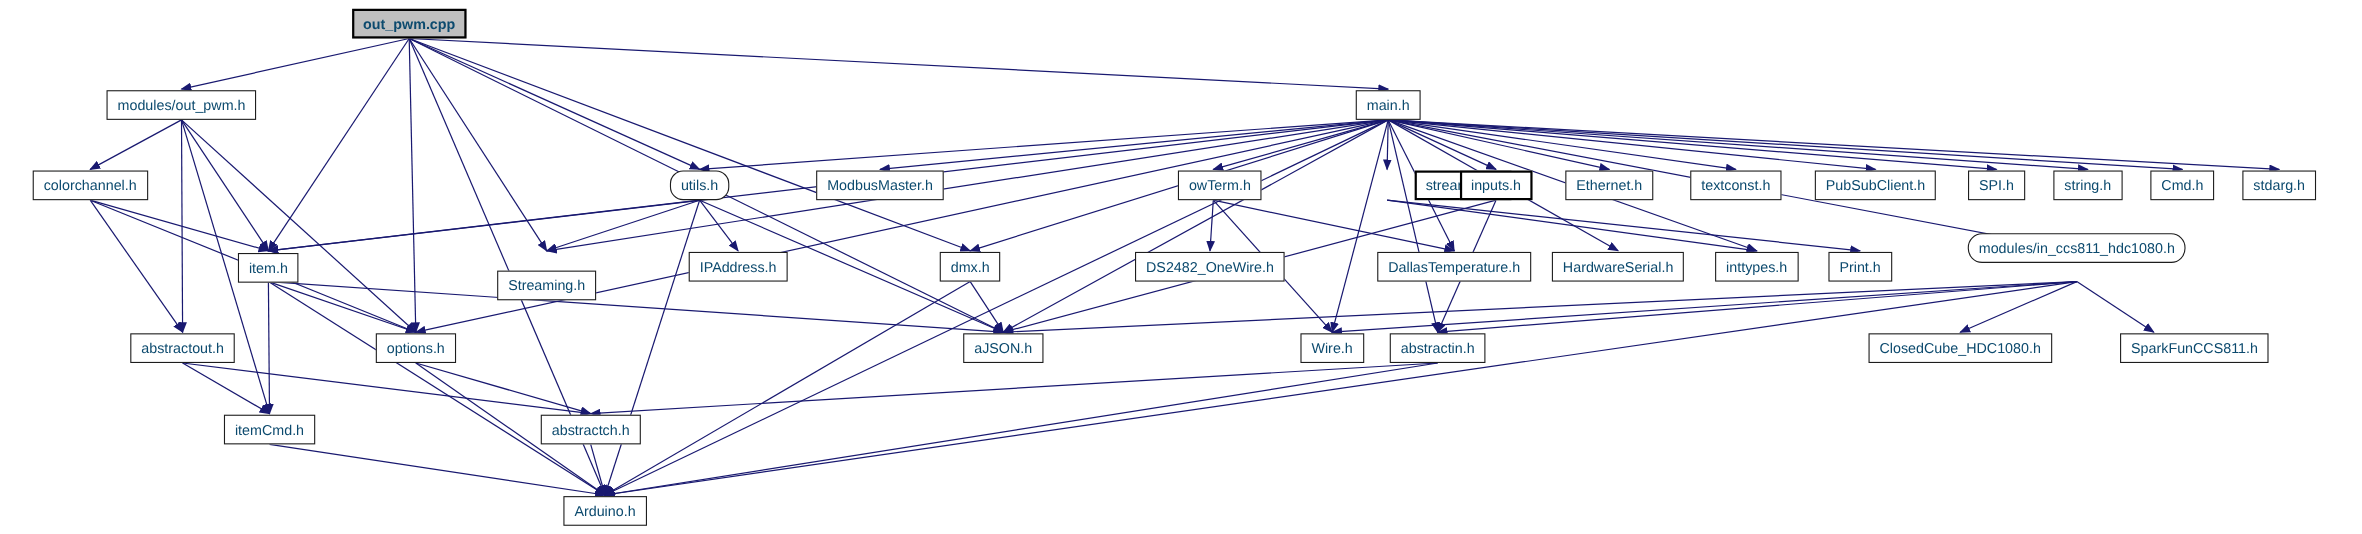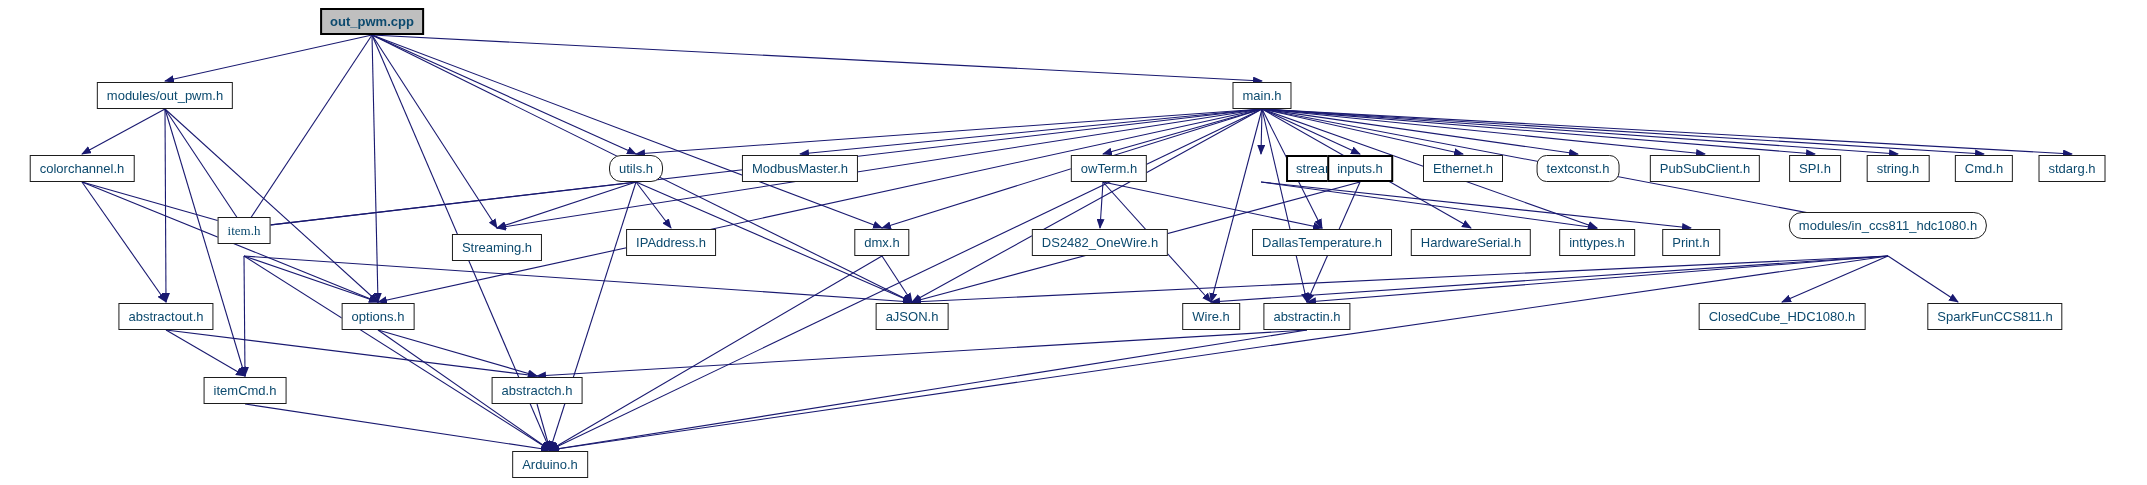--- a/index.html
+++ b/index.html
@@ -143,28 +143,28 @@
       <div class="node current" style="left: 372px; top: 8px;">out_pwm.cpp</div>
       <div class="node" style="left: 165px; top: 82px;">modules/out_pwm.h</div>
       <div class="node" style="left: 1262px; top: 82px; text-align: right;">main.h</div>
       <div class="node" style="left: 82px; top: 155px;">colorchannel.h</div>
       <div class="node" style="left: 636px; top: 155px; border-radius: 12px;">utils.h</div>
       <div class="node" style="left: 800px; top: 155px;">ModbusMaster.h</div>
       <div class="node" style="left: 1109px; top: 155px;">owTerm.h</div>
       <div class="node bold" style="left: 1330px; top: 155px;">streamlog.h</div>
       <div class="node bold" style="left: 1360px; top: 155px;">inputs.h</div>
       <div class="node" style="left: 1463px; top: 155px;">Ethernet.h</div>
-      <div class="node" style="left: 1578px; top: 155px; border-radius: 10px;">textconst.h</div>
+      <div class="node" style="left: 1578px; top: 155px;">textconst.h</div>
       <div class="node" style="left: 1705px; top: 155px;">PubSubClient.h</div>
       <div class="node" style="left: 1815px; top: 155px;">SPI.h</div>
       <div class="node" style="left: 1898px; top: 155px;">string.h</div>
       <div class="node" style="left: 1984px; top: 155px;">Cmd.h</div>
       <div class="node" style="left: 2072px; top: 155px;">stdarg.h</div>
-      <div class="node" style="left: 244px; top: 217px; font-family: Liberation Serif, serif;">item.h</div>
-      <div class="node" style="left: 497px; top: 234px;">Streaming.h</div>
+      <div class="node" style="left: 244px; top: 230px;">item.h</div>
+      <div class="node" style="left: 497px; top: 246px;">Streaming.h</div>
       <div class="node" style="left: 671px; top: 229px;">IPAddress.h</div>
       <div class="node" style="left: 882px; top: 229px;">dmx.h</div>
       <div class="node" style="left: 1100px; top: 229px;">DS2482_OneWire.h</div>
       <div class="node" style="left: 1322px; top: 229px;">DallasTemperature.h</div>
       <div class="node" style="left: 1471px; top: 229px;">HardwareSerial.h</div>
       <div class="node" style="left: 1597px; top: 229px;">inttypes.h</div>
       <div class="node" style="left: 1691px; top: 229px;">Print.h</div>
       <div class="node" style="left: 1888px; top: 212px; border-radius: 13px;">modules/in_ccs811_hdc1080.h</div>
       <div class="node" style="left: 166px; top: 303px;">abstractout.h</div>
       <div class="node" style="left: 378px; top: 303px;">options.h</div>

